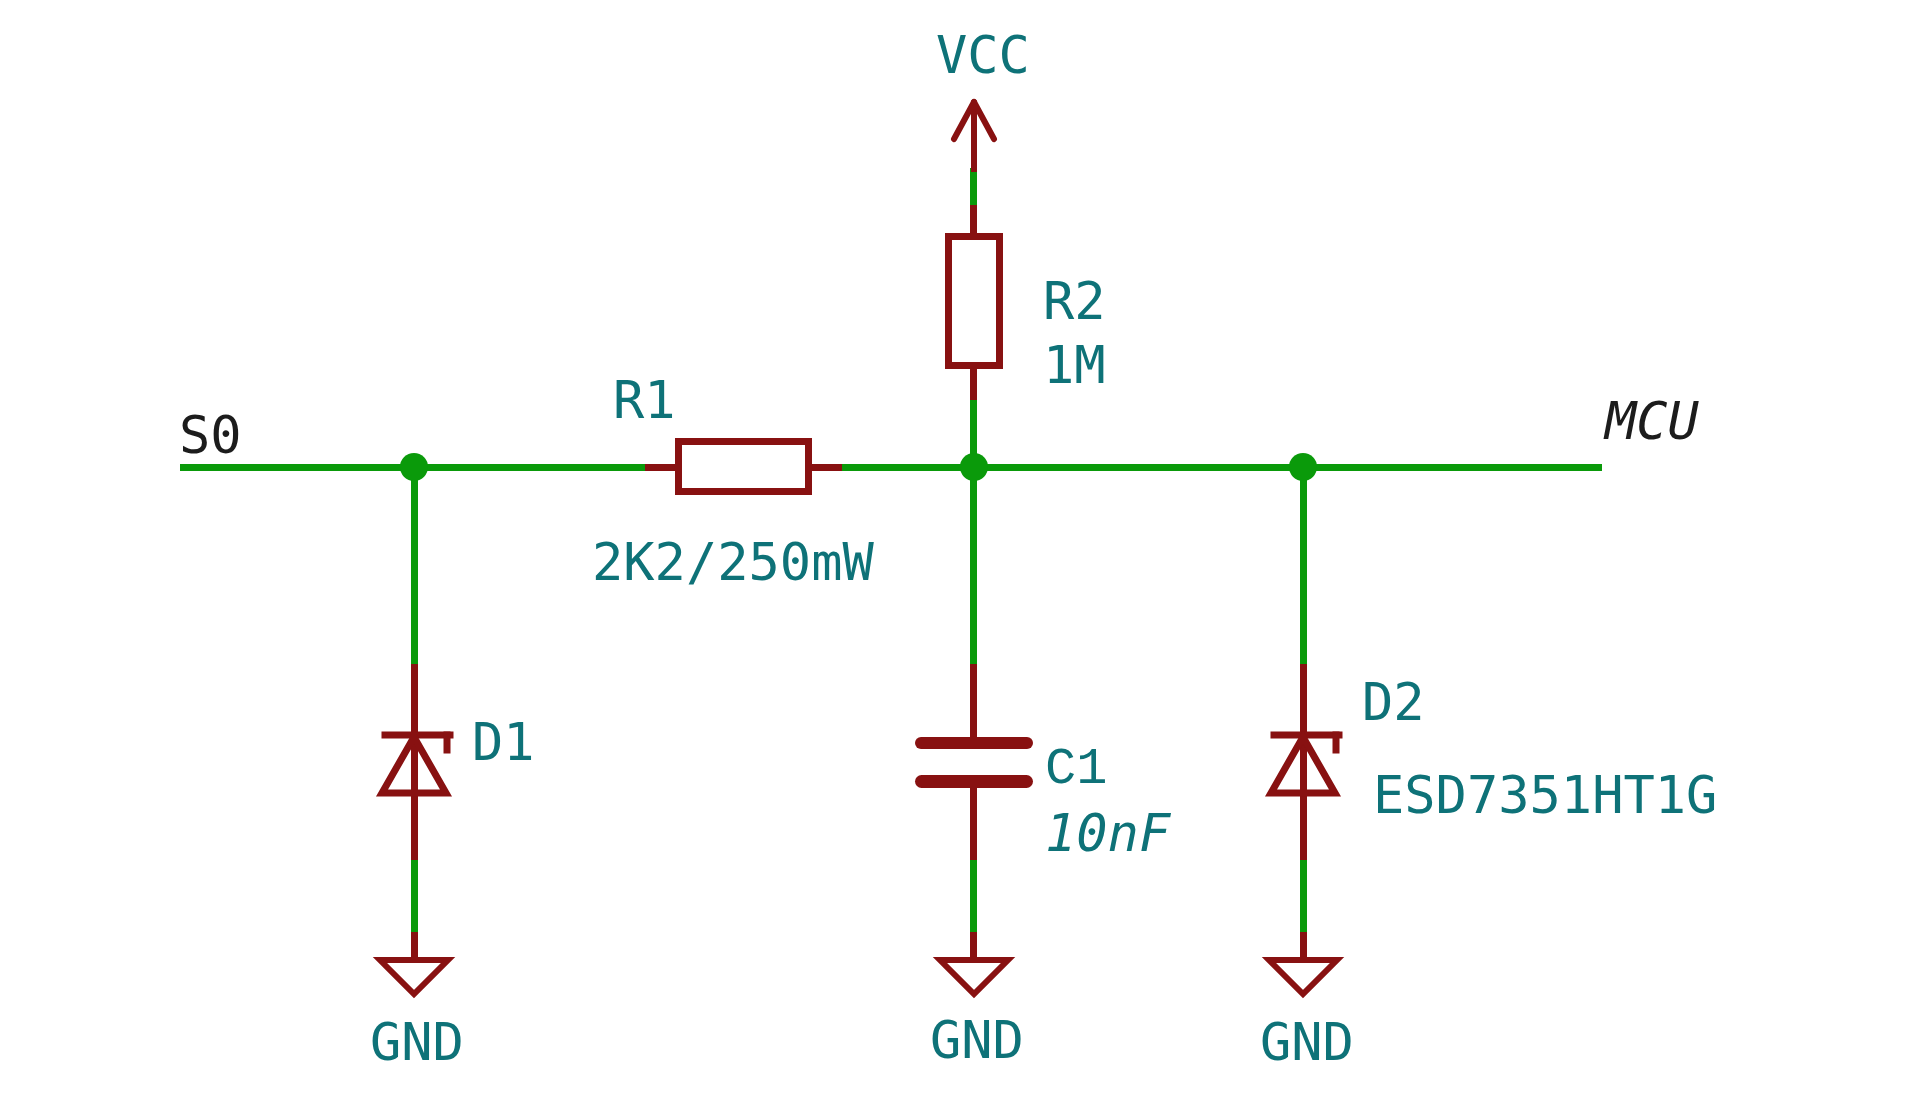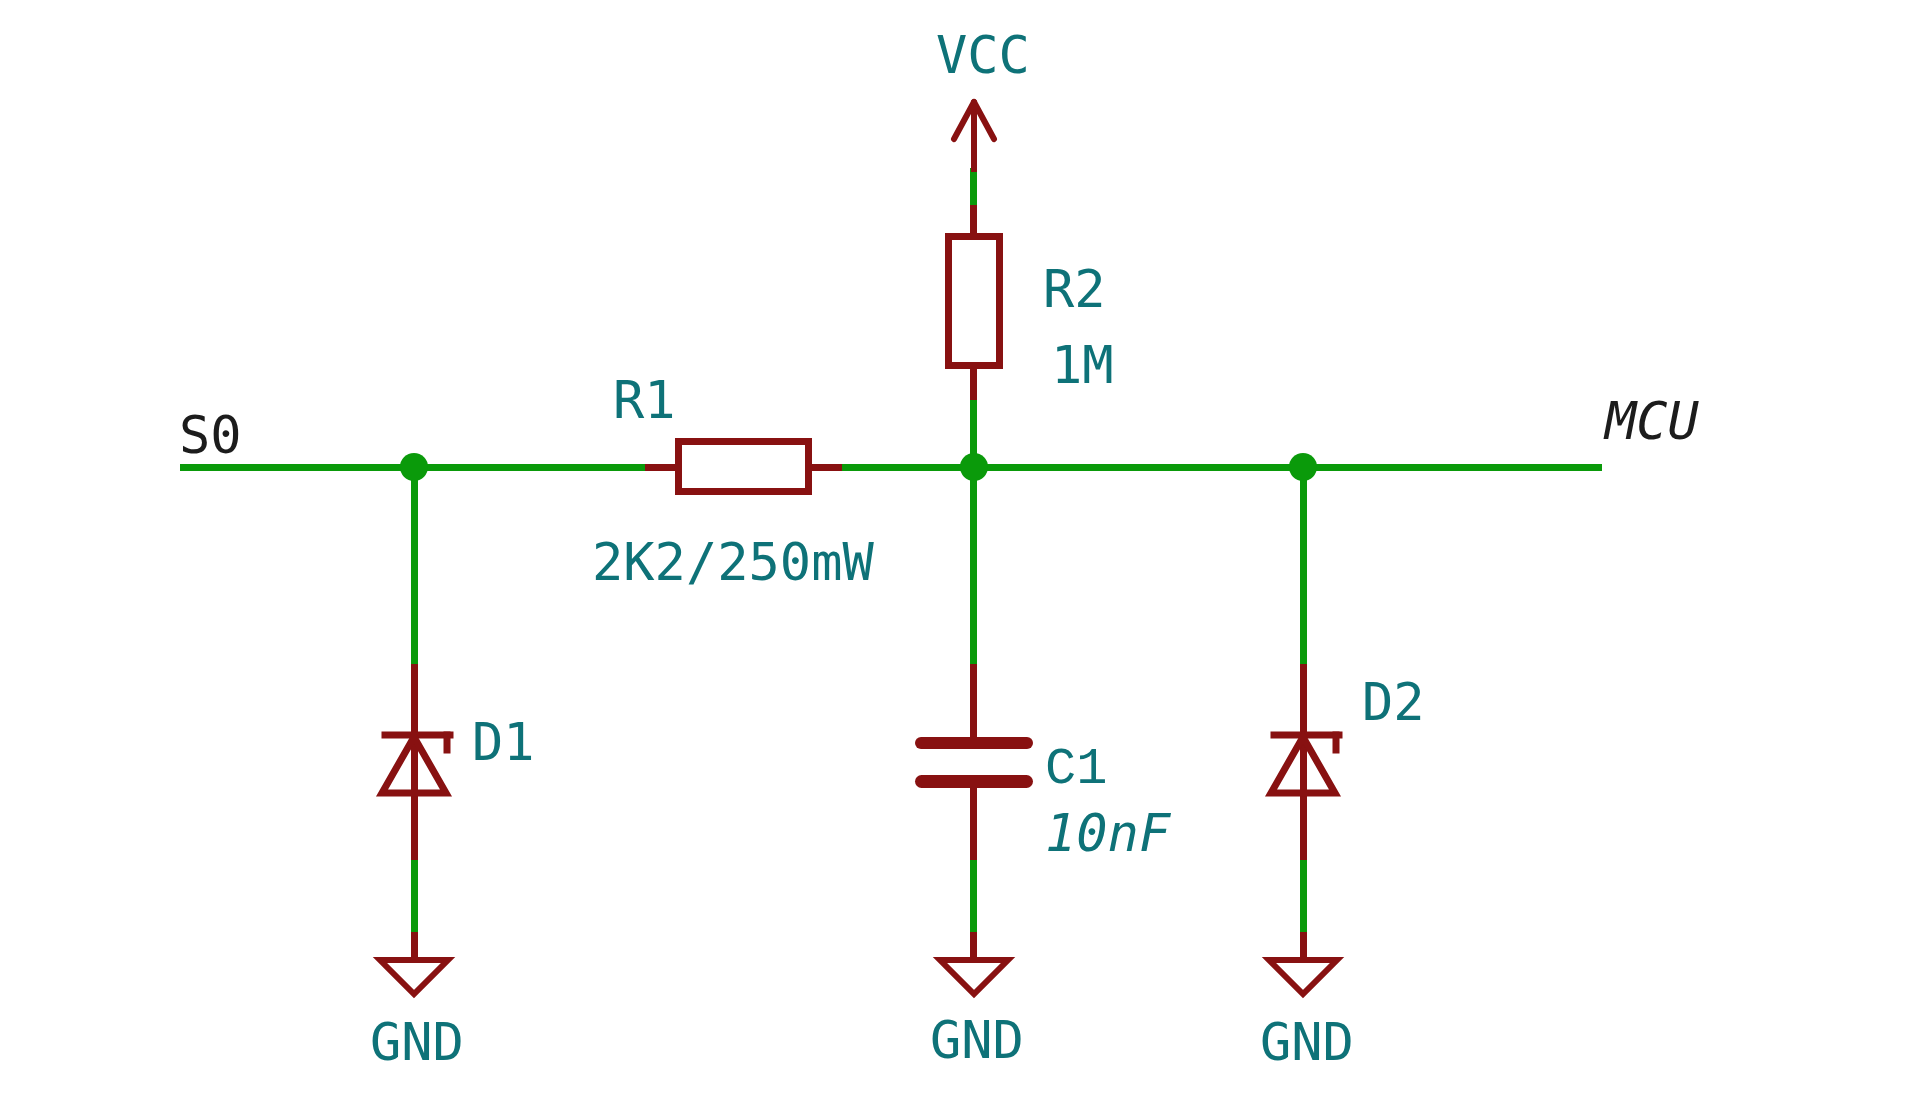--- a/index.html
+++ b/index.html
@@ -65,22 +65,22 @@
   <div class="pin" style="left:1300px;top:932px;width:7px;height:31px;"></div>
 
   <svg style="left:950px;top:96px;" width="48" height="76" viewBox="0 0 48 76">
     <line x1="24" y1="8" x2="24" y2="76" stroke="#881111" stroke-width="6"></line>
     <line x1="24" y1="6" x2="4" y2="43" stroke="#881111" stroke-width="6" stroke-linecap="round"></line>
     <line x1="24" y1="6" x2="44" y2="43" stroke="#881111" stroke-width="6" stroke-linecap="round"></line>
   </svg>
   <div class="lbl" style="left:936px;top:29px;">VCC</div>
 
   <div class="rbody" style="left:945px;top:233px;width:58px;height:136px;"></div>
-  <div class="lbl" style="left:1043px;top:263px;">R2</div>
-  <div class="lbl" style="left:1043px;top:339px;margin-left:8px;">1M</div>
+  <div class="lbl" style="left:1043px;top:275px;">R2</div>
+  <div class="lbl" style="left:1043px;top:339px;">1M</div>
 
   <div class="rbody" style="left:675px;top:438px;width:137px;height:57px;"></div>
   <div class="lbl" style="left:613px;top:374px;">R1</div>
   <div class="lbl" style="left:592px;top:504px;margin-top:32px;">2K2/250mW</div>
 
   <div class="plate" style="left:915px;top:737px;width:118px;height:12px;"></div>
   <div class="plate" style="left:915px;top:775px;width:118px;height:13px;"></div>
   <div class="lbl" style="left:1045px;top:744px;font-family:Liberation Mono, monospace;">C1</div>
   <div class="lbl" style="left:1045px;top:807px;font-style:italic;">10nF</div>
 
@@ -90,20 +90,21 @@
     <polygon points="38,11 6,67 70,67" fill="none" stroke="#881111" stroke-width="7" stroke-linejoin="miter"></polygon>
   </svg>
   <div class="lbl" style="left:472px;top:716px;">D1</div>
 
   <svg style="left:1265px;top:726px;" width="80" height="72" viewBox="0 0 80 72">
     <line x1="9" y1="9" x2="74" y2="9" stroke="#881111" stroke-width="7" stroke-linecap="square"></line>
     <line x1="71" y1="9" x2="71" y2="24" stroke="#881111" stroke-width="7" stroke-linecap="square"></line>
     <polygon points="38,11 6,67 70,67" fill="none" stroke="#881111" stroke-width="7" stroke-linejoin="miter"></polygon>
   </svg>
   <div class="lbl" style="left:1362px;top:676px;text-align:right;">D2</div>
+  <div class="lbl" style="left:1373px;top:769px;">ESD7351HT1G</div>
 
   <svg style="left:376px;top:956px;" width="76" height="42" viewBox="0 0 76 42">
     <polygon points="4,4 72,4 38,38" fill="none" stroke="#881111" stroke-width="6" stroke-linejoin="miter"></polygon>
   </svg>
   <svg style="left:936px;top:956px;" width="76" height="42" viewBox="0 0 76 42">
     <polygon points="4,4 72,4 38,38" fill="none" stroke="#881111" stroke-width="6" stroke-linejoin="miter"></polygon>
   </svg>
   <svg style="left:1265px;top:956px;" width="76" height="42" viewBox="0 0 76 42">
     <polygon points="4,4 72,4 38,38" fill="none" stroke="#881111" stroke-width="6" stroke-linejoin="miter"></polygon>
   </svg>

